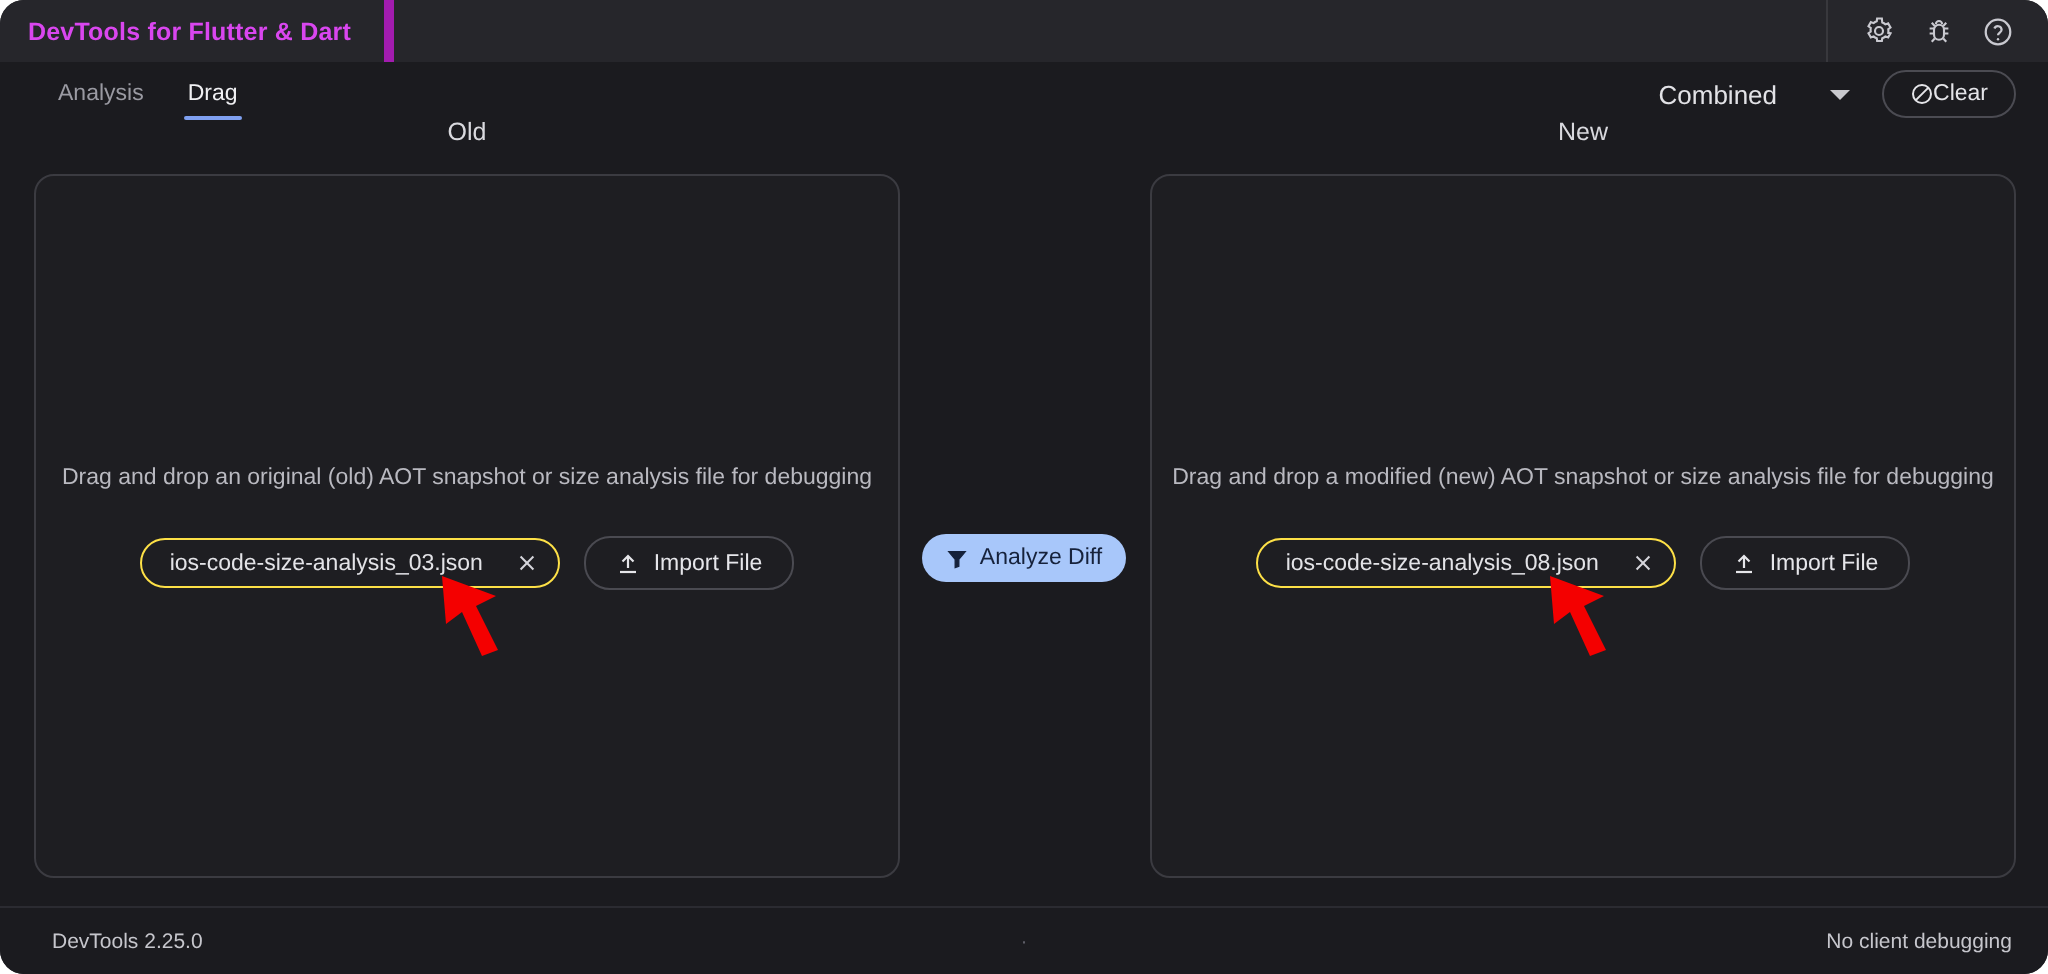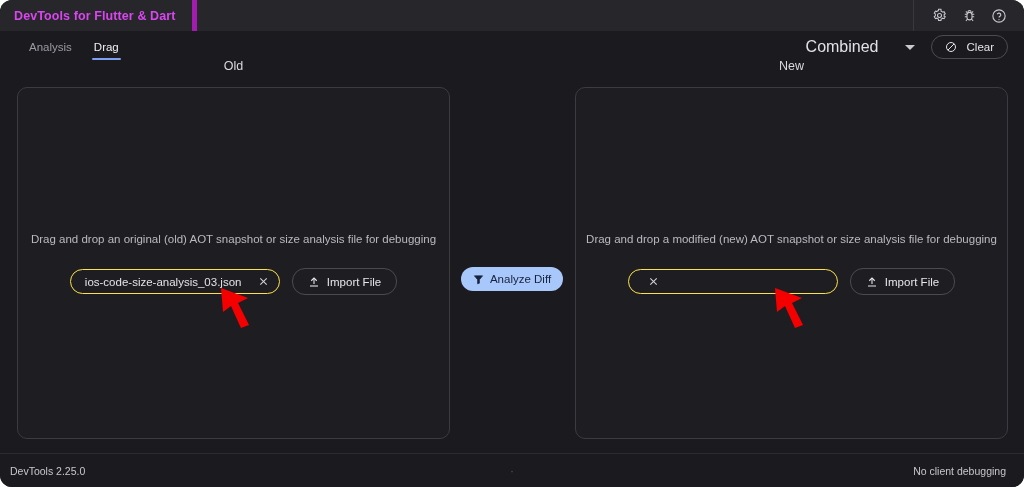--- a/index.html
+++ b/index.html
@@ -96,36 +96,36 @@
     bottom: 3px;
     height: 2.5px;
     background: #7fa0f0;
     border-radius: 2px;
   }
   #toolbar-spacer { flex: 1; }
   #mode-dropdown {
     display: flex;
     align-items: center;
     gap: 26px;
-    font-size: 16px;
+    font-size: 13px;
     color: #e2e2e6;
     cursor: pointer;
     padding: 4px 8px;
     margin-right: 8px;
   }
   .caret {
     width: 0; height: 0;
     border-left: 5px solid transparent;
     border-right: 5px solid transparent;
     border-top: 5px solid #c9c9ce;
   }
   #clear-button {
     display: flex;
     align-items: center;
-    gap: 10px;
+    gap: 0;
     height: 22px;
     padding: 0 13px;
     margin-right: 16px;
     border: 1px solid #4b4b52;
     border-radius: 12px;
     font-size: 11.5px;
     color: #e4e4e8;
     cursor: pointer;
     background: transparent;
   }
@@ -247,21 +247,21 @@
     height: 34px;
     background: #1b1b1f;
     border-top: 1px solid #2b2b31;
     display: flex;
     align-items: center;
     box-sizing: border-box;
   }
   #status-left {
     font-size: 10.5px;
     color: #c6c6cc;
-    padding-left: 10px;
+    padding-left: 26px;
   }
   #status-center {
     position: absolute;
     left: 0; right: 0;
     text-align: center;
     font-size: 10.5px;
     color: #5d5d66;
   }
   #status-right {
     position: absolute;
@@ -361,20 +361,21 @@
         </div>
       </div>
     </div>
   </div>
 
   <div class="drop-panel" id="new-panel">
     <div class="drop-inner">
       <div class="drop-hint">Drag and drop a modified (new) AOT snapshot or size analysis file for debugging</div>
       <div class="file-row">
         <div class="file-field">
+          <span class="file-name" title="ios-code-size-analysis_08.json">ios-code-size-analysis_08.json</span>
           <span class="clear-x">
             <svg width="11" height="11" viewBox="0 0 24 24" fill="none" stroke="#d6d6dc" stroke-width="2.2">
               <line x1="5" y1="5" x2="19" y2="19"></line>
               <line x1="19" y1="5" x2="5" y2="19"></line>
             </svg>
           </span>
         </div>
         <div class="import-btn">
           <svg width="12" height="12" viewBox="0 0 24 24" fill="none" stroke="#e6e6ea" stroke-width="2.2">
             <path d="M12 16V4"></path>

